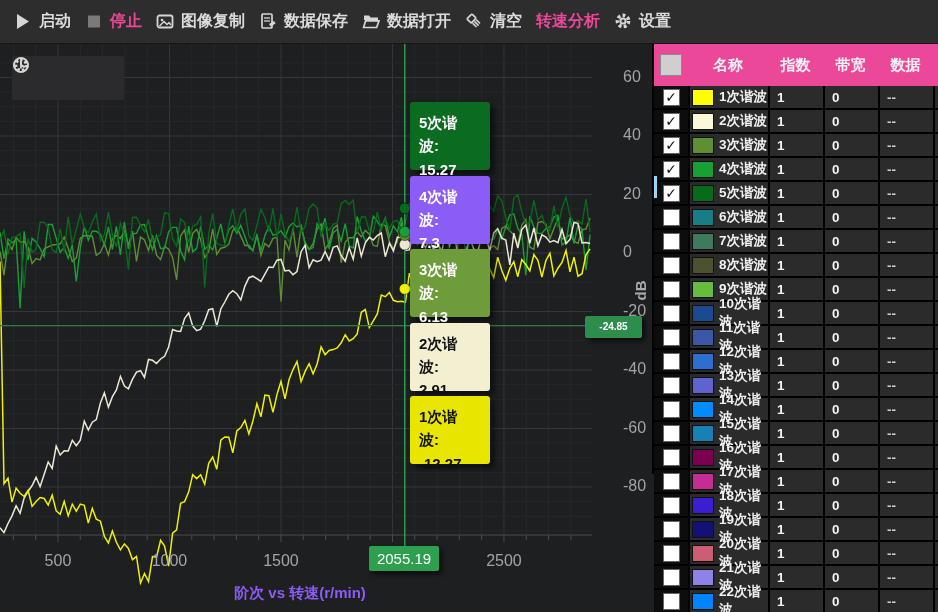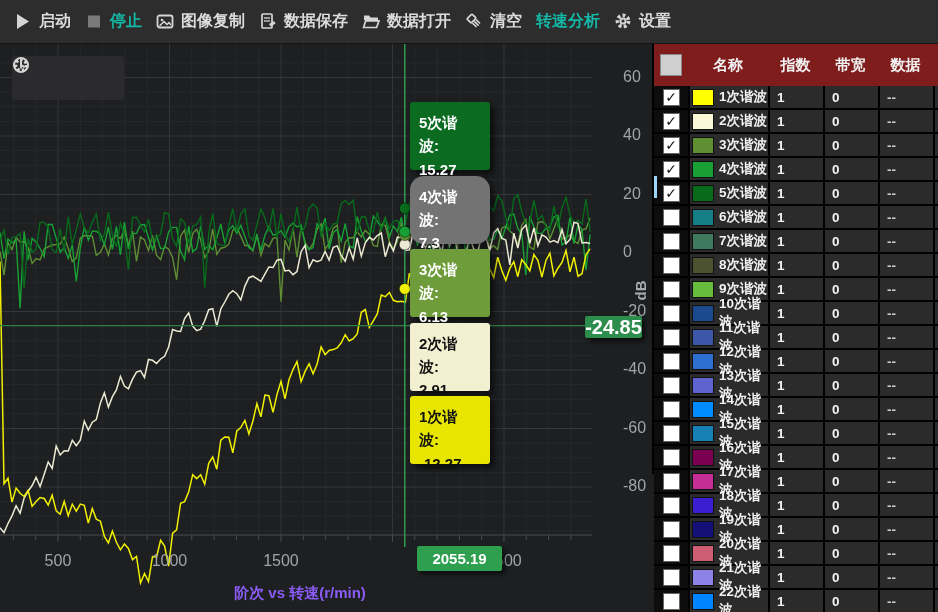--- a/index.html
+++ b/index.html
@@ -4,45 +4,45 @@
 <style>
   html,body{margin:0;padding:0;background:#000;}
   .app{position:relative;width:938px;height:612px;background:#1d1f21;overflow:hidden;
        font-family:"Liberation Sans","DejaVu Sans",sans-serif;}
   
   .toolbar{position:absolute;top:0;left:0;width:938px;height:44px;background:#2d2d2d;
            display:flex;align-items:center;gap:14px;padding-left:14px;box-sizing:border-box;
            border-bottom:1px solid #161616;}
   .tb-item{display:flex;align-items:center;gap:7px;color:#dcdcdc;font-size:16px;font-weight:bold;
            cursor:pointer;white-space:nowrap;}
-  .tb-item.disabled{color:#14b8a6;cursor:default;}
+  .tb-item.disabled{color:#ec4899;cursor:default;}
   .tb-item svg{display:block;}
   
   .chart-panel{position:absolute;top:44px;left:0;width:652px;height:568px;background:#1d1f21;}
   .chart-panel svg{position:absolute;top:0;left:0;}
   .mini-toolbar{position:absolute;top:12px;left:12px;width:112px;height:44px;background:#2b2b2d;
                 border-radius:3px;display:flex;align-items:center;justify-content:space-around;}
   .mini-btn{width:28px;height:28px;display:flex;align-items:center;justify-content:center;cursor:pointer;}
   .ytick{position:absolute;left:598px;width:50px;color:#a2a5a7;font-size:16px;margin-left:25px;}
   .xtick{position:absolute;width:70px;text-align:center;color:#a2a5a7;font-size:16px;}
   .db-label{position:absolute;left:630px;top:238px;color:#a9acae;font-size:15px;font-weight:bold;
             transform:rotate(-90deg);}
   .axis-title{position:absolute;left:150px;top:540px;width:300px;text-align:center;color:#8b5cf6;
               font-size:15px;font-weight:bold;}
-  .cursor-x{position:absolute;left:369px;top:502px;width:85px;height:25px;line-height:25px;
-            background:#2e9e4f;color:#fff;font-size:15px;font-weight:bold;text-align:center;
-            border-radius:2px;box-shadow:3px 3px 5px rgba(0,0,0,.65);margin-left:48px;}
+  .cursor-x{position:absolute;left:369px;top:502px;width:70px;height:25px;line-height:25px;
+            background:#2e9e4f;color:#fff;font-size:15px;font-weight:normal;text-align:center;
+            border-radius:2px;box-shadow:3px 3px 5px rgba(0,0,0,.65);}
   .cursor-y{position:absolute;left:585px;top:272px;width:57px;height:22px;line-height:22px;
-            background:#2d8d4c;color:#fff;font-size:20px;font-weight:bold;text-align:center;
+            background:#2d8d4c;color:#fff;font-size:10px;font-weight:bold;text-align:center;
             border-radius:2px;box-shadow:3px 3px 5px rgba(0,0,0,.65);}
   .tooltip{position:absolute;left:410px;width:80px;height:68px;border-radius:3px;
            box-shadow:4px 4px 6px rgba(0,0,0,.6);font-size:15px;font-weight:bold;
            padding:9px 15px 0 9px;box-sizing:border-box;line-height:1.55;}
   
-  .table-panel{position:absolute;top:44px;left:652px;width:286px;height:430px;background:#7f1d1d;
+  .table-panel{position:absolute;top:44px;left:652px;width:286px;height:430px;background:#ec4899;
                border-left:2px solid #000;box-sizing:border-box;}
   .thead{display:flex;align-items:center;height:42px;color:#f2f2f2;font-size:15px;font-weight:bold;}
   .th{text-align:center;}
   .th-cb{width:34px;display:flex;justify-content:center;}
   .selall{width:20px;height:20px;background:#cfcfcf;border:1px solid #8a8a8a;}
   .rows{height:526px;overflow:hidden;}
   .trow{display:flex;height:22px;border-bottom:2px solid #000;}
   .cell{background:#2b2b2b;border-right:2px solid #000;box-sizing:border-box;display:flex;
         align-items:center;color:#f2f2f2;font-size:13.5px;font-weight:bold;}
   .cb-cell{width:34px;background:#0d0d0d;border-right:2px solid #000;display:flex;
@@ -282,21 +282,21 @@
         <div class="xtick" style="left: 245.98px; top: 508px;">1500</div>
         <div class="xtick" style="left: 468.98px; top: 508px;">2500</div>
       </div>
     <div class="db-label">dB</div>
     <div class="axis-title">阶次 vs 转速(r/min)</div>
     <div id="tooltips">
         <div class="tooltip" style="top: 58px; background: rgb(10, 107, 33); color: rgb(255, 255, 255);">
           <div>5次谐波:</div>
           <div>15.27</div>
         </div>
-        <div class="tooltip" style="top: 131.5px; background: #737373; color: rgb(255, 255, 255); border-radius: 14px;">
+        <div class="tooltip" style="top: 131.5px; background: #8b5cf6; color: rgb(255, 255, 255);">
           <div>4次谐波:</div>
           <div>7.3</div>
         </div>
         <div class="tooltip" style="top: 205px; background: rgb(111, 156, 58); color: rgb(255, 255, 255);">
           <div>3次谐波:</div>
           <div>6.13</div>
         </div>
         <div class="tooltip" style="top: 278.5px; background: rgb(243, 240, 210); color: rgb(17, 17, 17);">
           <div>2次谐波:</div>
           <div>2.91</div>

